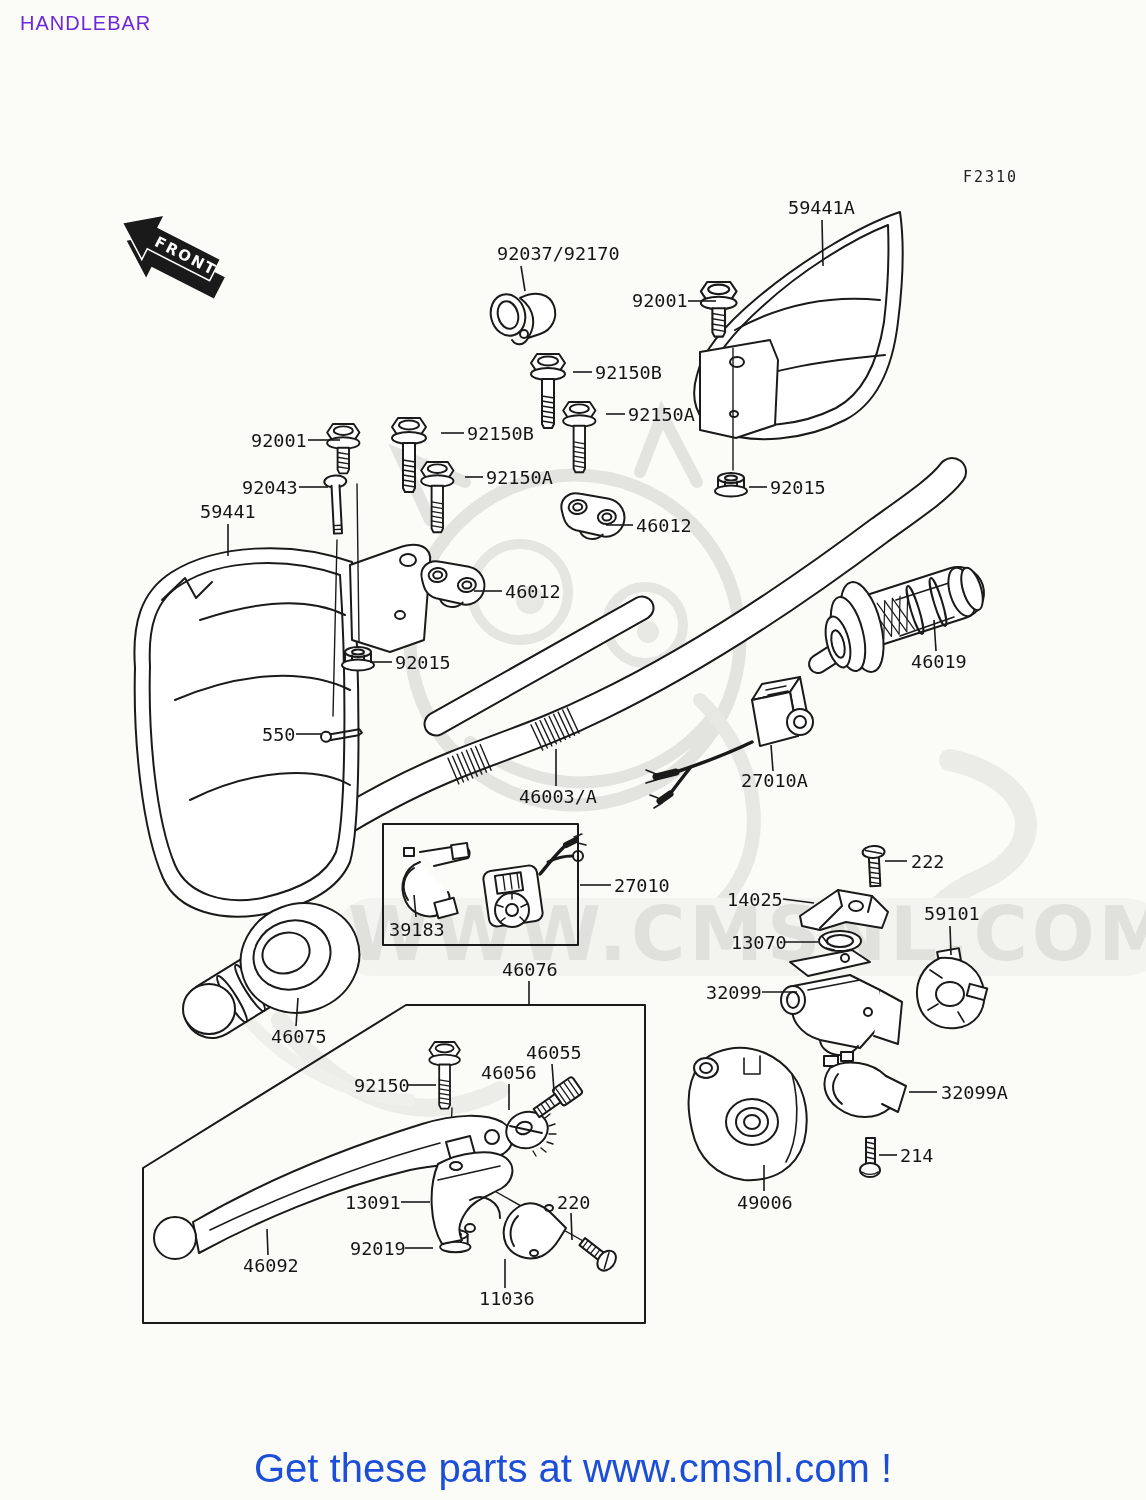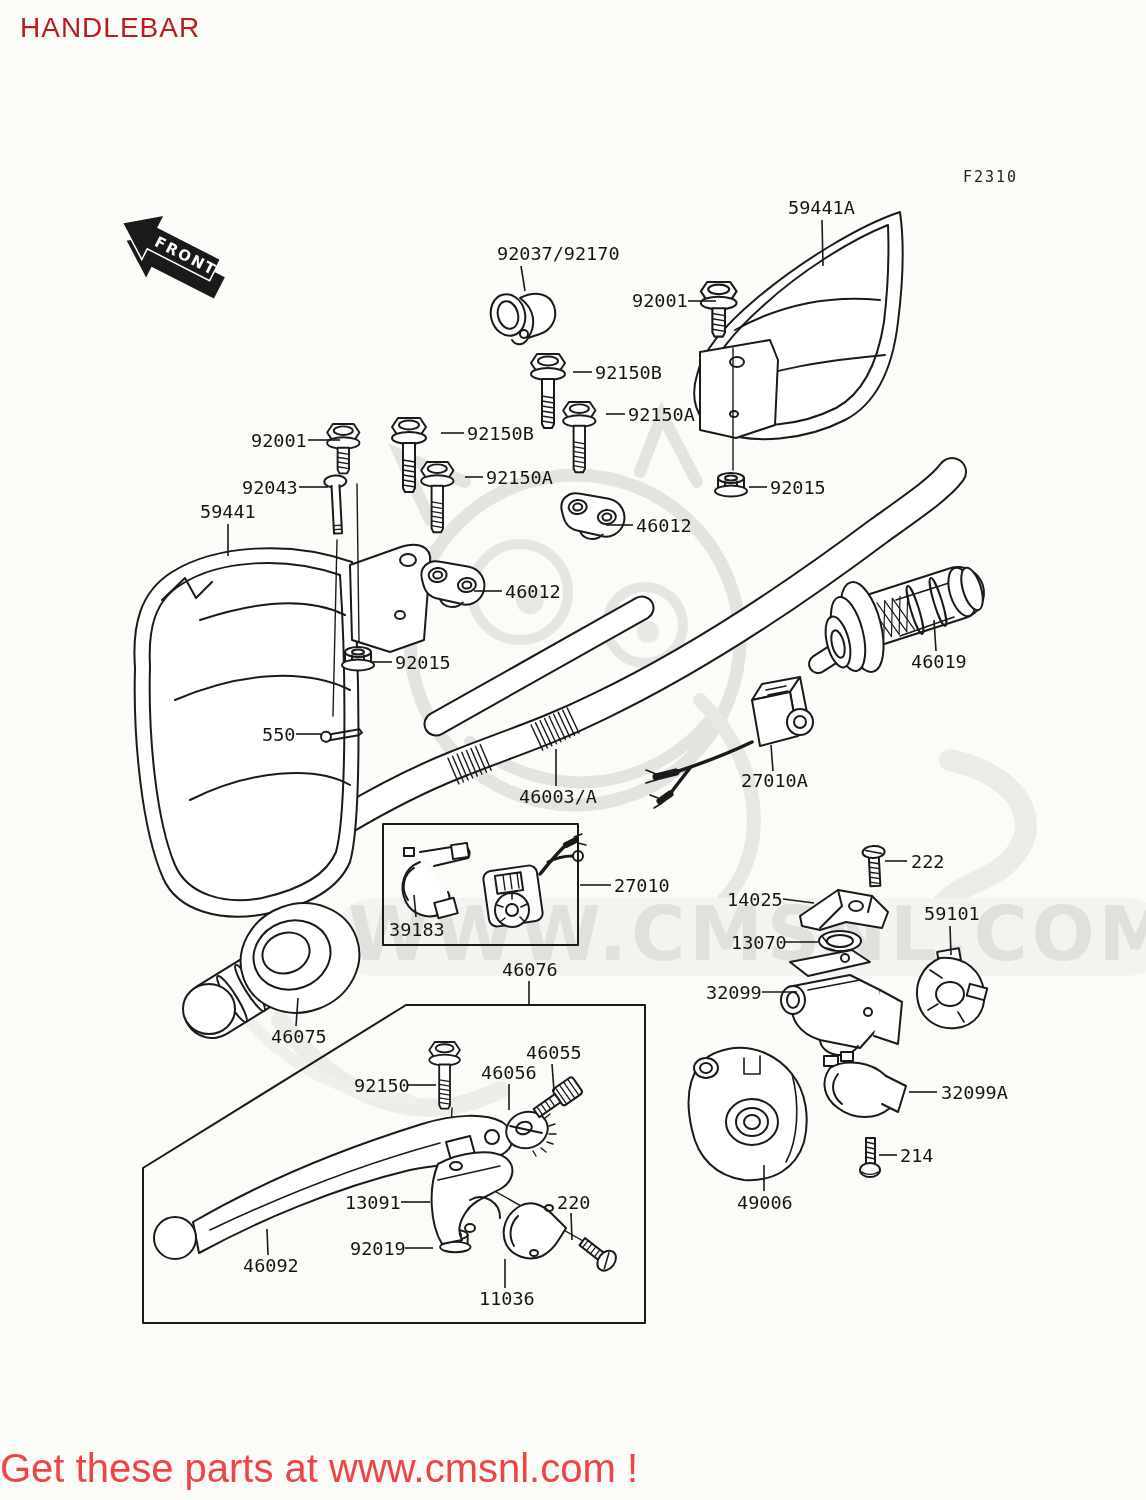--- a/index.html
+++ b/index.html
@@ -1,22 +1,22 @@
 <!DOCTYPE html>
 <html><head>
 <meta charset="utf-8">
 <style>
   html,body{margin:0;padding:0;background:#ffffff;}
   .page{position:relative;width:1146px;height:1500px;background:#fbfbf8;overflow:hidden;
         font-family:"Liberation Sans","DejaVu Sans",sans-serif;}
-  .title{position:absolute;left:20px;top:12px;font-size:28px;letter-spacing:1px;color:#b91c1c;}
+  .title{position:absolute;left:20px;top:12px;font-size:20px;letter-spacing:1px;color:#6d28d9;}
   .figcode{position:absolute;left:963px;top:168px;font-family:"DejaVu Sans Mono",monospace;
            font-size:15px;letter-spacing:2px;color:#222;}
-  .footer{position:absolute;left:0;top:1446px;width:1146px;
-          font-size:40px;color:#ef4444;}
+  .footer{position:absolute;left:0;top:1446px;width:1146px;text-align:center;
+          font-size:40px;color:#1d4ed8;}
   svg{position:absolute;left:0;top:0;}
   .plabel{font-family:"DejaVu Sans Mono",monospace;font-size:18.5px;fill:#151515;}
   .frontlabel{font-family:"DejaVu Sans",sans-serif;font-size:15px;font-weight:bold;
               fill:#ffffff;letter-spacing:2px;}
   .wmband{font-family:"DejaVu Sans",sans-serif;font-size:74px;font-weight:bold;
           fill:#e0e0dc;letter-spacing:4px;}
 </style>
 </head>
 <body>
 

